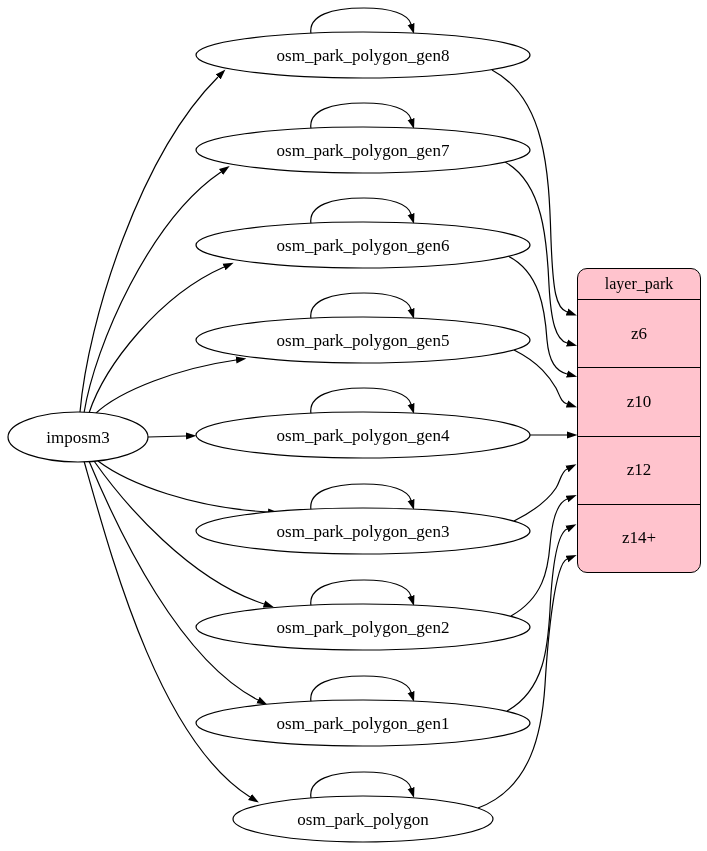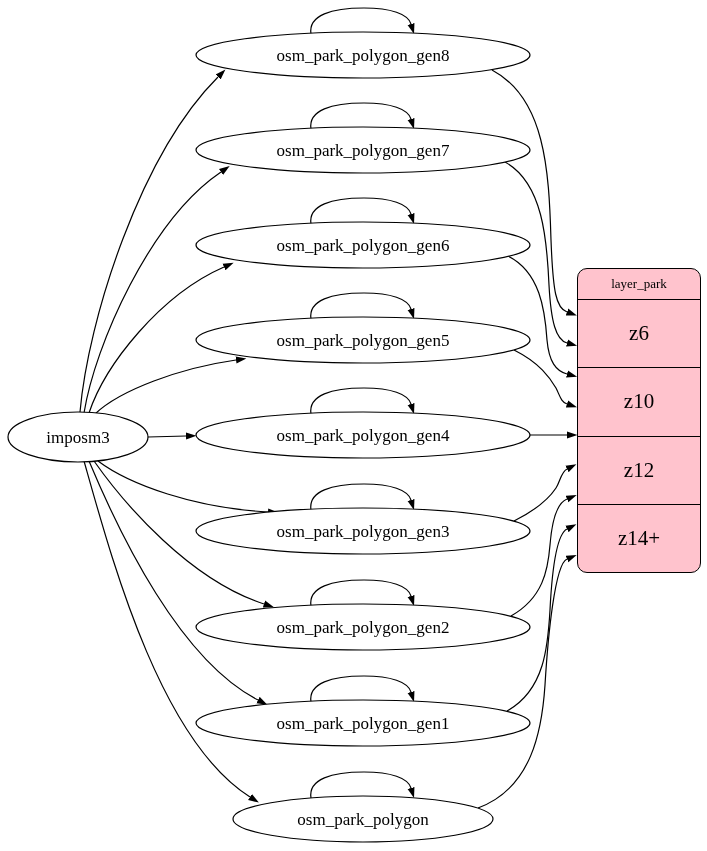--- a/index.html
+++ b/index.html
@@ -23,27 +23,27 @@
     background:#ffc3cd;
     border:1.6px solid #000000;
     border-radius:10px;
     overflow:hidden;
     display:flex;flex-direction:column;
     z-index:2;
   }
   #layer-table-header{
     height:30px;flex:0 0 30px;
     display:flex;align-items:center;justify-content:center;
-    font-size:13px;color:#000;
+    font-size:16px;color:#000;
   }
   .layer-row{
     flex:1 1 auto;
     border-top:1.4px solid #000000;
     display:flex;align-items:center;justify-content:center;
-    font-size:21px;color:#000;
+    font-size:17px;color:#000;
   }
 </style>
 </head>
 <body>
 
 <div id="canvas">
 
   <svg id="graph" width="707" height="851" viewBox="0 0 707 851" xmlns="http://www.w3.org/2000/svg">
     <defs>
       <marker id="arrow" viewBox="0 -4 11 8" refX="0" refY="0" markerWidth="11" markerHeight="8" orient="auto" markerUnits="userSpaceOnUse">

